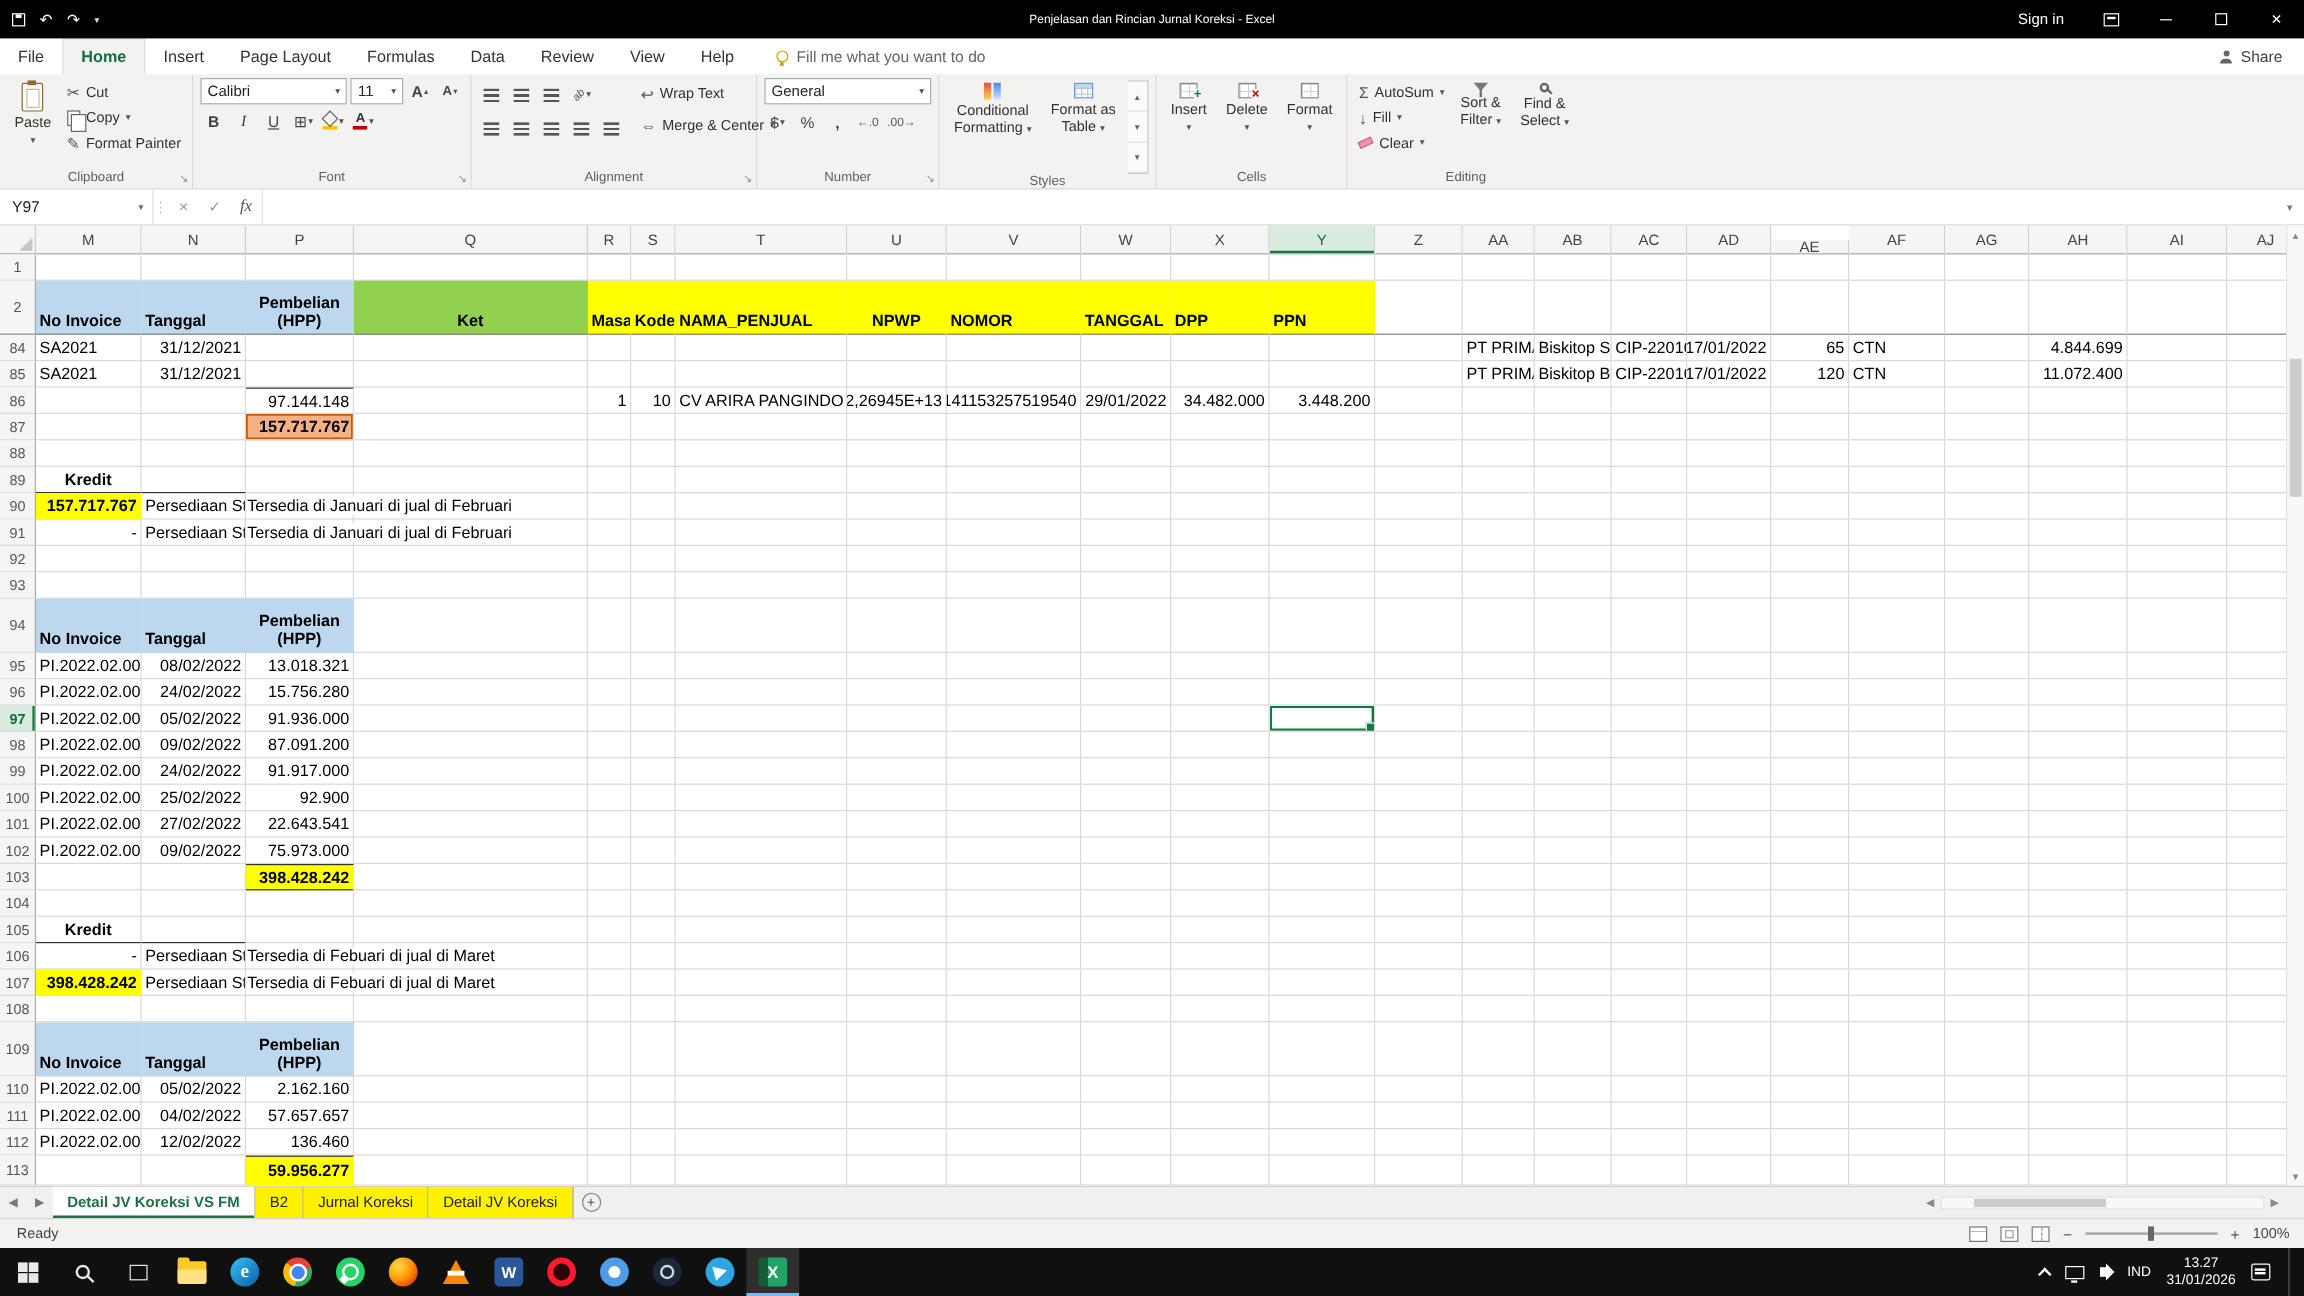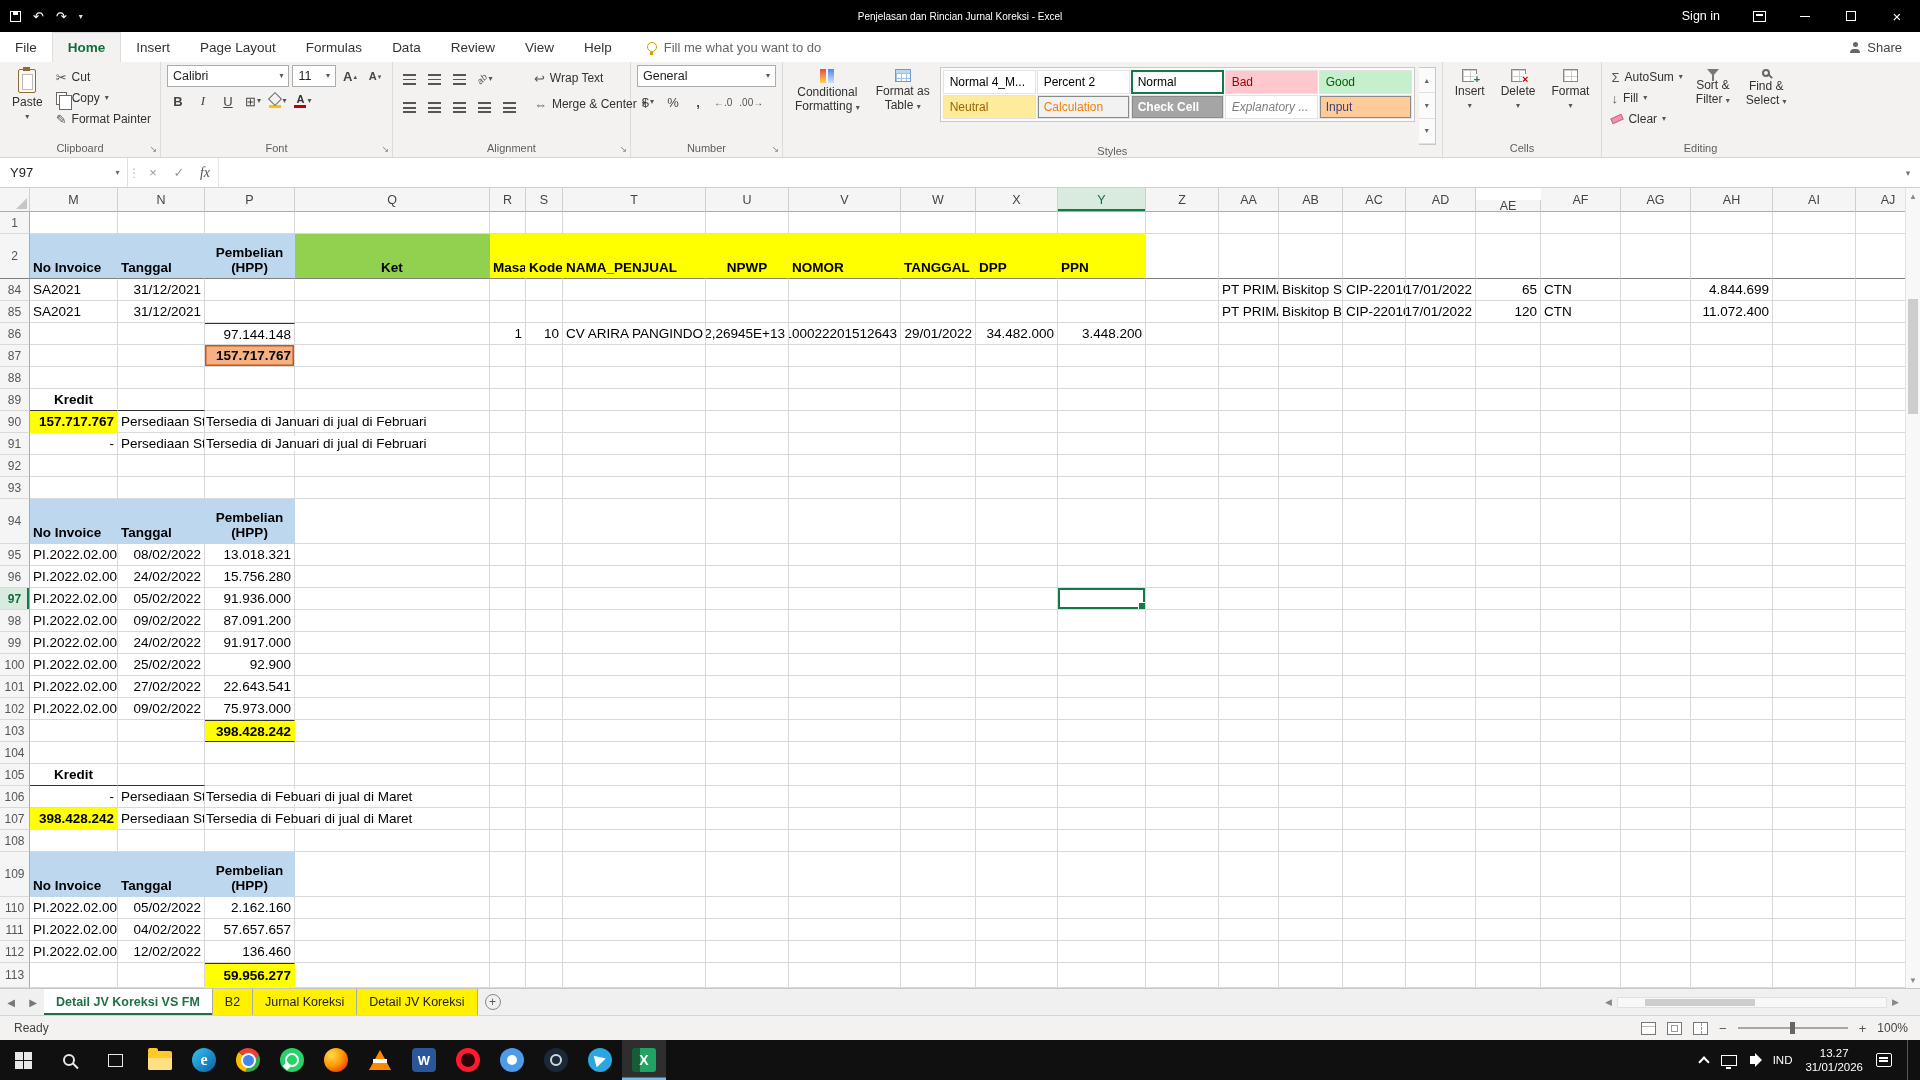--- a/index.html
+++ b/index.html
@@ -408,32 +408,20 @@
     <div class="rgroup">
       <div class="rgroup-main">
         <div class="bigbtn">
           <span class="i-cf"></span>
           <span><span>Conditional</span><br><span>Formatting</span> <span class="dd">▾</span></span>
         </div>
         <div class="bigbtn">
           <span class="i-ft"></span>
           <span><span>Format as</span><br><span>Table</span> <span class="dd">▾</span></span>
         </div>
-        <div id="style-gallery">
-            <div class="chip" style="background: rgb(255, 255, 255);">Normal 4_M...</div>
-            <div class="chip" style="background: rgb(255, 255, 255);">Percent 2</div>
-            <div class="chip selchip" style="background: rgb(255, 255, 255);">Normal</div>
-            <div class="chip" style="background: rgb(255, 199, 206); color: rgb(156, 0, 6);">Bad</div>
-            <div class="chip" style="background: rgb(198, 239, 206); color: rgb(0, 97, 0);">Good</div>
-            <div class="chip" style="background: rgb(255, 235, 156); color: rgb(156, 101, 0);">Neutral</div>
-            <div class="chip" style="background: rgb(242, 242, 242); color: rgb(250, 125, 0); box-shadow: rgb(138, 138, 138) 0px 0px 0px 1px inset;">Calculation</div>
-            <div class="chip" style="background: rgb(165, 165, 165); color: rgb(255, 255, 255); font-weight: 700; box-shadow: rgb(138, 138, 138) 0px 0px 0px 1px inset;">Check Cell</div>
-            <div class="chip" style="background: rgb(255, 255, 255); color: rgb(127, 127, 127); font-style: italic;">Explanatory ...</div>
-            <div class="chip" style="background: rgb(255, 204, 153); color: rgb(63, 63, 118); box-shadow: rgb(138, 138, 138) 0px 0px 0px 1px inset;">Input</div>
-          </div>
         <div class="galnav">
           <span>▴</span>
           <span>▾</span>
           <span>▾</span>
         </div>
       </div>
       <div class="rgroup-label">
           <span>Styles</span>
         </div>
     </div>
@@ -648,21 +636,21 @@
         <div class="grow" style="height: 22px;">
           <div class="rowhdr" style="width: 30px;">86</div>
           <div class="cell" style="width: 88px;"></div>
           <div class="cell" style="width: 87px;"></div>
           <div class="cell right bt" style="width: 90px;">97.144.148</div>
           <div class="cell" style="width: 195px;"></div>
           <div class="cell right" style="width: 36px;">1</div>
           <div class="cell right" style="width: 37px;">10</div>
           <div class="cell" style="width: 143px;">CV ARIRA PANGINDO</div>
           <div class="cell right" style="width: 83px;">2,26945E+13</div>
-          <div class="cell right" style="width: 112px;">100022201512643</div>
+          <div class="cell right" style="width: 112px;">141153257519540</div>
           <div class="cell right" style="width: 75px;">29/01/2022</div>
           <div class="cell right" style="width: 82px;">34.482.000</div>
           <div class="cell right" style="width: 88px;">3.448.200</div>
           <div class="cell" style="width: 73px;"></div>
           <div class="cell" style="width: 60px;"></div>
           <div class="cell" style="width: 64px;"></div>
           <div class="cell" style="width: 63px;"></div>
           <div class="cell" style="width: 70px;"></div>
           <div class="cell" style="width: 65px;"></div>
           <div class="cell" style="width: 80px;"></div>

